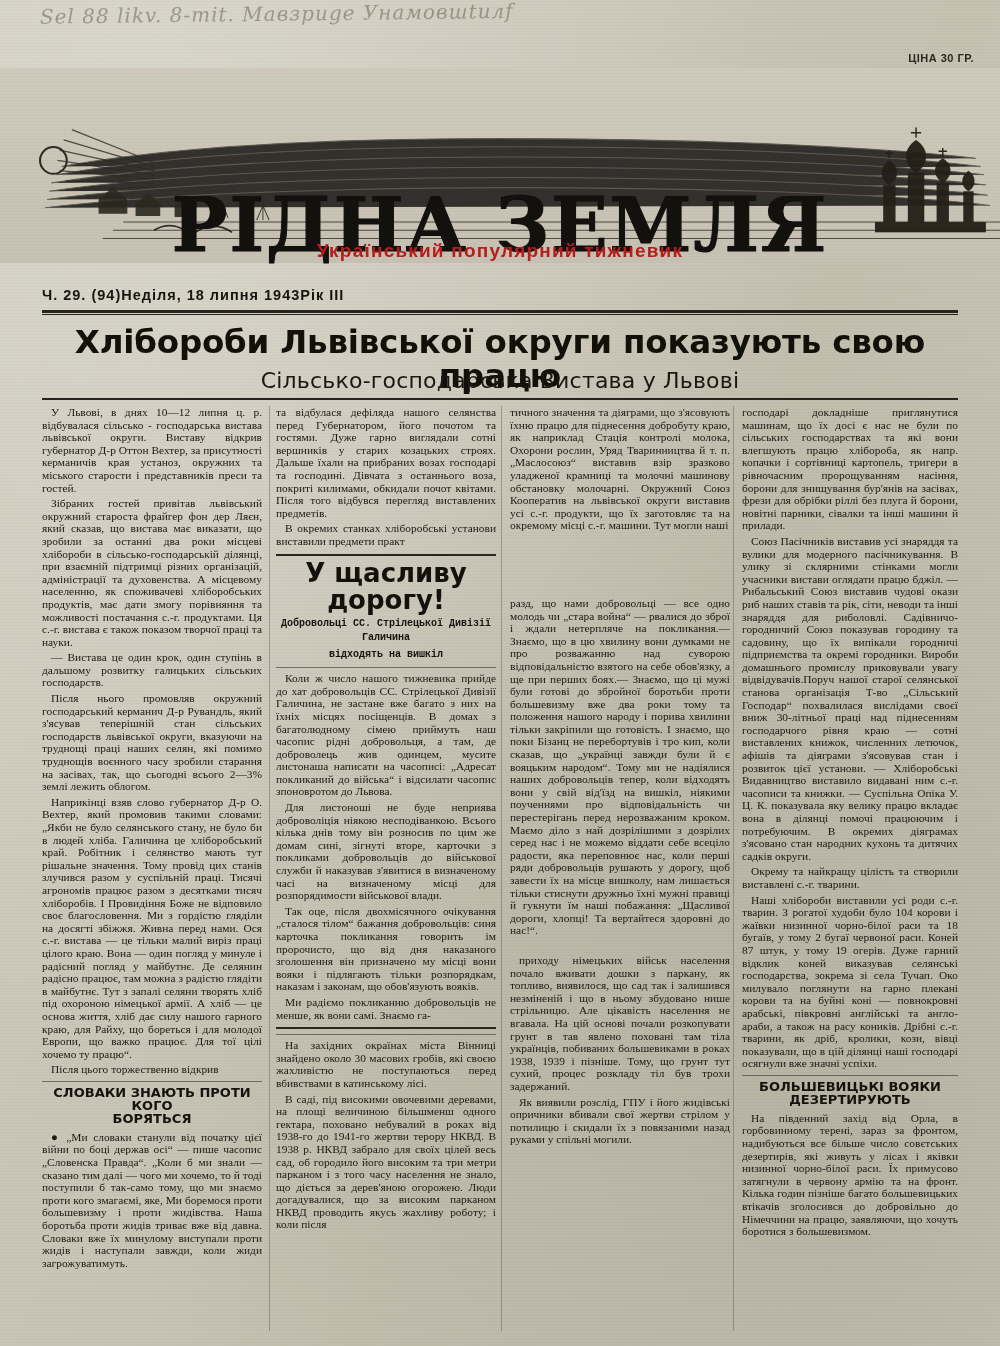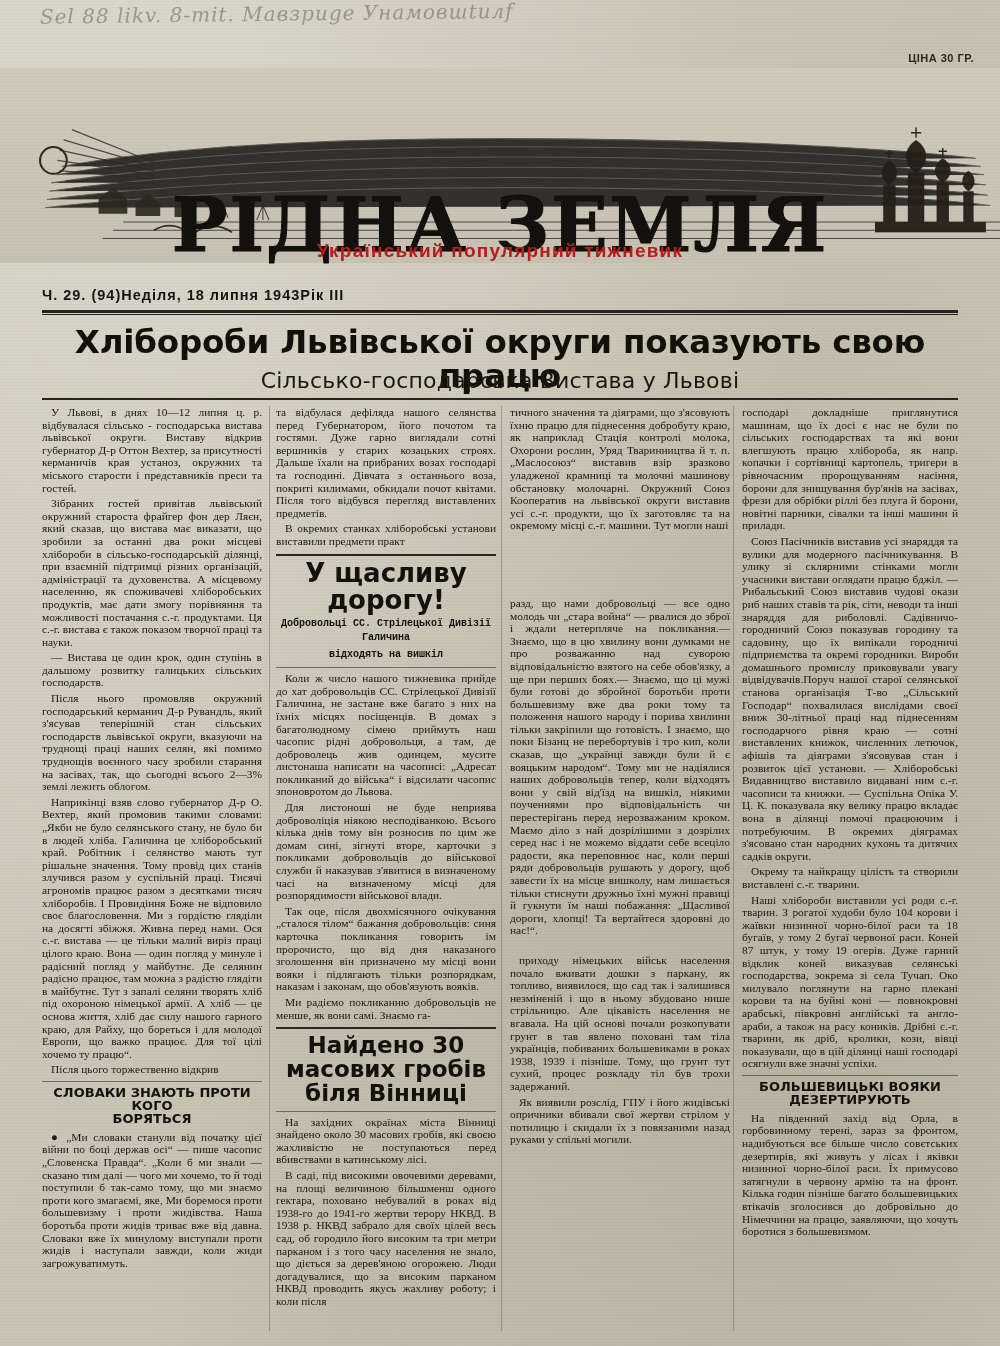--- a/index.html
+++ b/index.html
@@ -250,21 +250,20 @@
       <div class="hr-thick"></div>
       <div class="ydorogu">У щасливу дорогу!</div>
       <div class="ydorogu-sub">Добровольці СС. Стрілецької Дивізії Галичина</div>
       <div class="ydorogu-sub">відходять на вишкіл</div>
       <div class="hr-thin"></div>
       <p class="body">Коли ж число нашого тижневика прийде до хат добровольців СС. Стрілецької Дивізії Галичина, не застане вже багато з них на їхніх місцях посіщенців. В домах з багатолюдному сімею приймуть наш часопис рідні добровольця, а там, де доброволець жив одинцем, мусите листонаша написати на часописі: „Адресат покликаний до війська“ і відсилати часопис зпоновротом до Львова.</p>
       <p class="body">Для листоноші не буде неприява доброволіція ніякою несподіванкою. Всього кілька днів тому він розносив по цим же домам сині, зігнуті вторе, карточки з покликами добровольців до військової служби й наказував з'явитися в визначеному часі на визначеному місці для розпорядимости військової влади.</p>
       <p class="body">Так оце, після двохмісячного очікування „сталося тілом“ бажання добровольців: синя карточка покликання говорить ім пророчисто, що від дня наказаного зголошення він призначено му місці вони вояки і підлягають тільки розпорядкам, наказам і законам, що обов'язують вояків.</p>
       <p class="body">Ми радіємо покликанню добровольців не менше, як вони самі. Знаємо га-</p>
       <div class="hr-thick"></div>
-      <div class="vinnytsia">Найдено 30 масових гробів біля Вінниці</div>
       <div class="hr-thin"></div>
       <p class="body">На західних окраїнах міста Вінниці знайдено около 30 масових гробів, які своєю жахливістю не поступаються перед вбивствами в катинському лісі.</p>
       <p class="body">В саді, під високими овочевими деревами, на площі величиною більшменш одного гектара, поховано небувалий в роках від 1938-го до 1941-го жертви терору НКВД. В 1938 р. НКВД забрало для своїх цілей весь сад, об городило його високим та три метри парканом і з того часу населення не знало, що діється за дерев'яною огорожею. Люди догадувалися, що за високим парканом НКВД проводить якусь жахливу роботу; і коли після</p>
     </div>
 
     <div class="col c3">
       <p class="body noind">тичного значення та діяграми, що з'ясовують їхню працю для піднесення добробуту краю, як наприклад Стація контролі молока, Охорони рослин, Уряд Тваринництва й т. п. „Маслосоюз“ виставив взір зразково уладженої крамниці та молочні машинову обстановку молочарні. Окружний Союз Кооператив на львівської округи виставив усі с.-г. продукти, що їх заготовляє та на окремому місці с.-г. машини. Тут могли наші</p>
       <div style="height:62px"></div>
       <p class="body noind">разд, що нами добровольці — все одно молодь чи „стара война“ — рвалися до зброї і ждали нетерпляче на покликання.— Знаємо, що в цю хвилину вони думками не про розважанню над суворою відповідальністю взятого на себе обов'язку, а ще при перших боях.— Знаємо, що ці мужі були готові до збройної боротьби проти большевизму вже два роки тому та положення нашого народу і порива хвилини тільки закріпили що готовість. І знаємо, що поки Бізанц не перебортувів і тро кип, коли сказав, що „українці завжди були й є вояцьким народом“. Тому ми не надіялися наших добровольців тепер, коли відходять вони у свій від'їзд на вишкіл, ніякими поученнями про відповідальність чи перестерігань перед нерозважаним кроком. Маємо діло з най дозрілішими з дозрілих серед нас і не можемо віддати себе всеціло радости, яка переповнює нас, коли перші ряди добровольців рушають у дорогу, щоб завести їх на місце вишколу, нам лишається тільки стиснути дружньо їхні мужні правиці й гукнути їм наші побажання: „Щасливої дороги, хлопці! Та вертайтеся здоровні до нас!“.</p>
       <div class="spacer14"></div>

